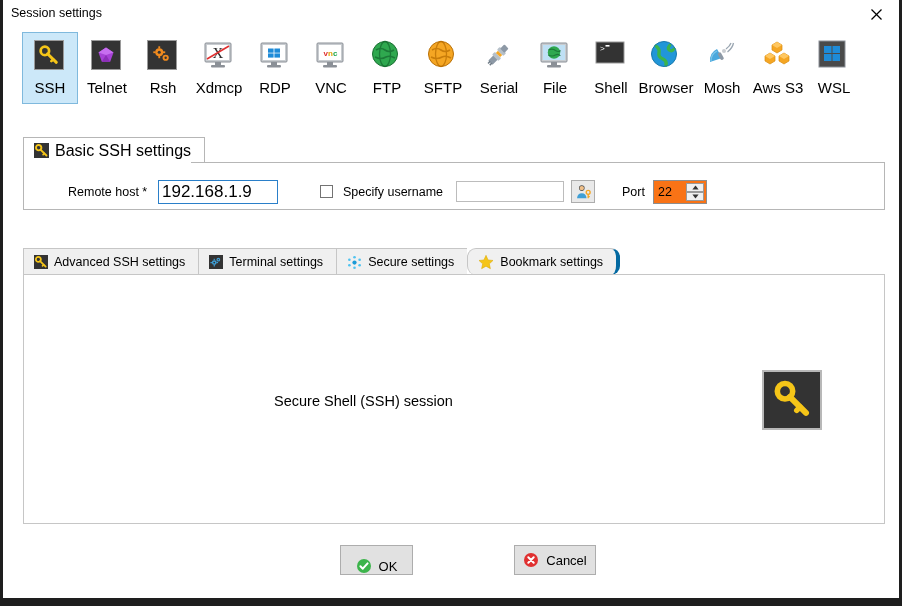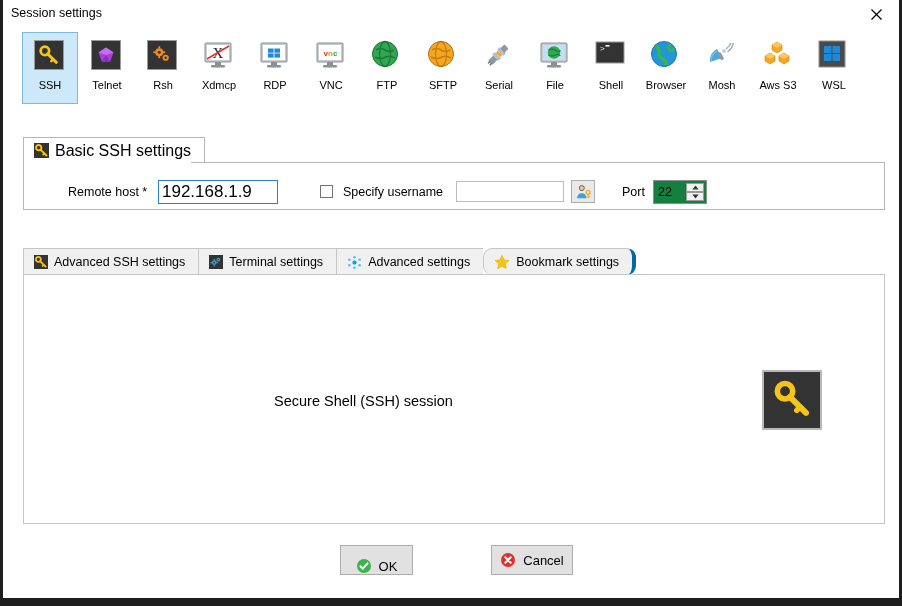--- a/index.html
+++ b/index.html
@@ -83,21 +83,21 @@
     background: #cce8f9;
     border: 1px solid #7fb9dd;
   }
   .proto-ico {
     width: 32px;
     height: 32px;
     position: relative;
   }
   .proto-label {
     margin-top: 7px;
-    font-size: 11px;
+    font-size: 15px;
     color: #000;
     white-space: nowrap;
     text-align: center;
   }
 
   
   .ico-dark {
     width: 30px; height: 30px;
     background: #333333;
     border: 1px solid #9a9a9a;
@@ -193,21 +193,21 @@
   }
 
   
   #port-box {
     position: absolute;
     left: 650px;
     top: 180px;
     width: 54px;
     height: 24px;
     border: 1px solid #8e8e8e;
-    background: #15803d;
+    background: #f97316;
     box-sizing: border-box;
   }
   #port-value {
     position: absolute;
     left: 4px;
     top: 4px;
     font-size: 12.5px;
     border: none;
     background: transparent;
     width: 28px;
@@ -297,21 +297,21 @@
     box-sizing: border-box;
     display: flex;
     align-items: center;
     justify-content: center;
     gap: 7px;
     font-size: 13px;
     color: #000;
     cursor: default;
   }
   #ok-button { left: 337px; top: 545px; width: 73px; align-items: flex-end; }
-  #cancel-button { left: 488px; top: 545px; width: 82px; }
+  #cancel-button { left: 511px; top: 545px; width: 82px; }
   .btn-ico { display: flex; }
 </style>
 </head>
 <body>
 
 <div id="dialog">
 
   <div id="titlebar">
     <div id="title-text">Session settings</div>
     <div id="close-button">
@@ -643,21 +643,21 @@
         <svg width="15" height="15" viewBox="0 0 24 24">
           <circle cx="12" cy="12" r="3.4" fill="#1a9ad6"></circle>
           <circle cx="12" cy="3.6" r="2.1" fill="#4fc3f0"></circle>
           <circle cx="12" cy="20.4" r="2.1" fill="#4fc3f0"></circle>
           <circle cx="3.8" cy="7.6" r="2.1" fill="#4fc3f0"></circle>
           <circle cx="20.2" cy="7.6" r="2.1" fill="#4fc3f0"></circle>
           <circle cx="3.8" cy="16.4" r="2.1" fill="#4fc3f0"></circle>
           <circle cx="20.2" cy="16.4" r="2.1" fill="#4fc3f0"></circle>
         </svg>
       </span>
-      <span>Advanced settings</span>
+      <span>Secure settings</span>
     </div>
 
     <div class="tab-bot">
       <span class="tab-ico">
         <svg width="16" height="16" viewBox="0 0 24 24">
           <polygon points="12,2 15.1,8.9 22.5,9.7 17,14.8 18.6,22 12,18.3 5.4,22 7,14.8 1.5,9.7 8.9,8.9" fill="#f5c518" stroke="#d9a800" stroke-width="0.8"></polygon>
         </svg>
       </span>
       <span>Bookmark settings</span>
     </div>

